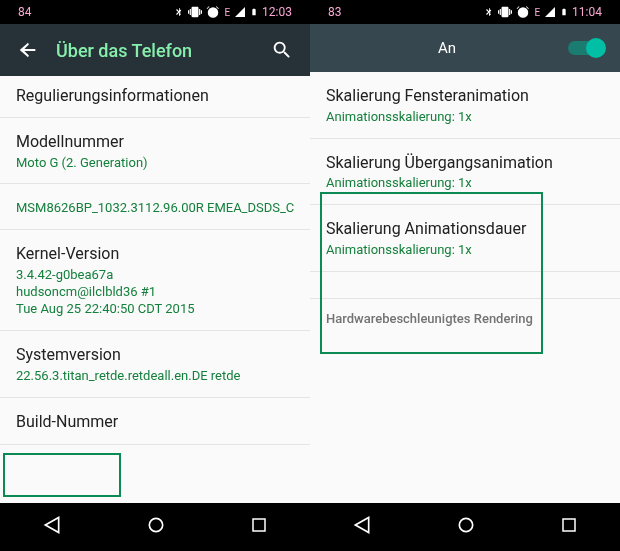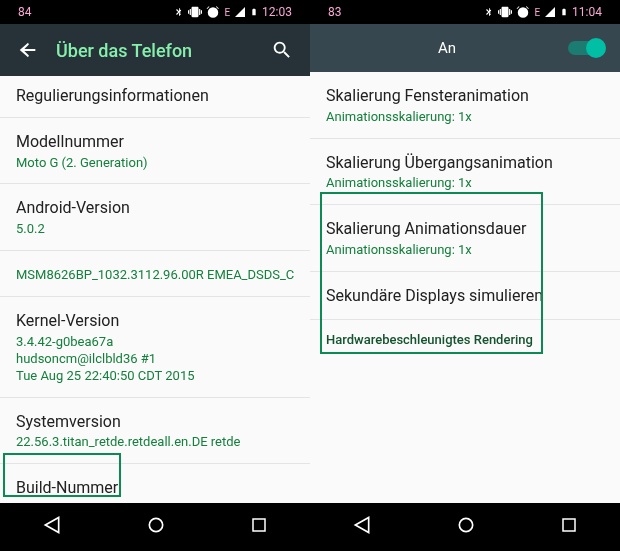--- a/index.html
+++ b/index.html
@@ -16,21 +16,21 @@
 .appbar .search { width: 40px; height: 40px; display: flex; align-items: center; justify-content: center; }
 .subbar { height: 48px; background: #37474F; color: #fff; display: flex; align-items: center; padding: 0 16px; font-size: 15px; }
 .switch { width: 36px; height: 14px; background: #1b7c72; border-radius: 7px; position: relative; }
 .switch::after { content: ""; position: absolute; right: -2px; top: -3px; width: 20px; height: 20px; background: #00bfa5; border-radius: 50%; }
 .content { flex: 1; background: #fafafa; overflow: hidden; }
 .item { padding: 14px 16px 12px; border-bottom: 1px solid #e4e4e4; background: #fafafa; position: relative; }
 .item.narrow { padding-top: 10px; padding-bottom: 10px; }
 .item .primary { font-size: 16px; color: #212121; line-height: 1.3; }
 .item .secondary { font-size: 13px; color: #15803d; line-height: 1.3; margin-top: 2px; white-space: nowrap; overflow: hidden; text-overflow: clip; }
 .item .cb { position: absolute; right: 14px; top: 50%; transform: translateY(-50%); width: 18px; height: 18px; border: 2px solid #757575; border-radius: 2px; }
-.section-header { font-size: 13px; font-weight: 500; color: #14532d; padding: 12px 16px 4px; background: #fafafa; }
+.section-header { font-size: 13px; font-weight: 500; color: #737373; padding: 12px 16px 4px; background: #fafafa; }
 .highlight { position: absolute; border: 2px solid #0b8a53; pointer-events: none; }
 .navbar { height: 48px; background: #000; display: flex; align-items: center; justify-content: space-around; }
 .navbar svg { fill: #fff; }
 .item.with-cb .primary, .item.with-cb .secondary { padding-right: 36px; }
 </style>
 </head>
 <body>
 
 <div class="screen">
   <div class="statusbar">
@@ -69,24 +69,20 @@
         </svg>
     </div>
   </div>
   <div class="content">
     <div class="item narrow">
       <div class="primary">Regulierungsinformationen</div>
     </div>
     <div class="item">
       <div class="primary">Modellnummer</div>
       <div class="secondary">Moto G (2. Generation)</div>
-    </div>
-    <div class="item">
-      <div class="primary">Android-Version</div>
-      <div class="secondary">5.0.2</div>
     </div>
     <div class="item">
       <div class="secondary">MSM8626BP_1032.3112.96.00R EMEA_DSDS_CUST</div>
     </div>
     <div class="item">
       <div class="primary">Kernel-Version</div>
       <div class="secondary" style="white-space:pre-line">3.4.42-g0bea67a
 hudsoncm@ilclbld36 #1
 Tue Aug 25 22:40:50 CDT 2015</div>
     </div>
@@ -148,21 +144,20 @@
     </div>
     <div class="item">
       <div class="primary">Skalierung Übergangsanimation</div>
       <div class="secondary">Animationsskalierung: 1x</div>
     </div>
     <div class="item">
       <div class="primary">Skalierung Animationsdauer</div>
       <div class="secondary">Animationsskalierung: 1x</div>
     </div>
     <div class="item">
-      <div class="primary">Sekundäre Displays simulieren</div>
     </div>
     <div class="section-header">Hardwarebeschleunigtes Rendering</div>
     <div class="item with-cb" style="border-bottom:none">
       
       
       
     </div>
   </div>
   <div class="highlight" style="left:320px; top:192px; width:223px; height:162px; position:fixed;"></div>
   <div class="navbar">

